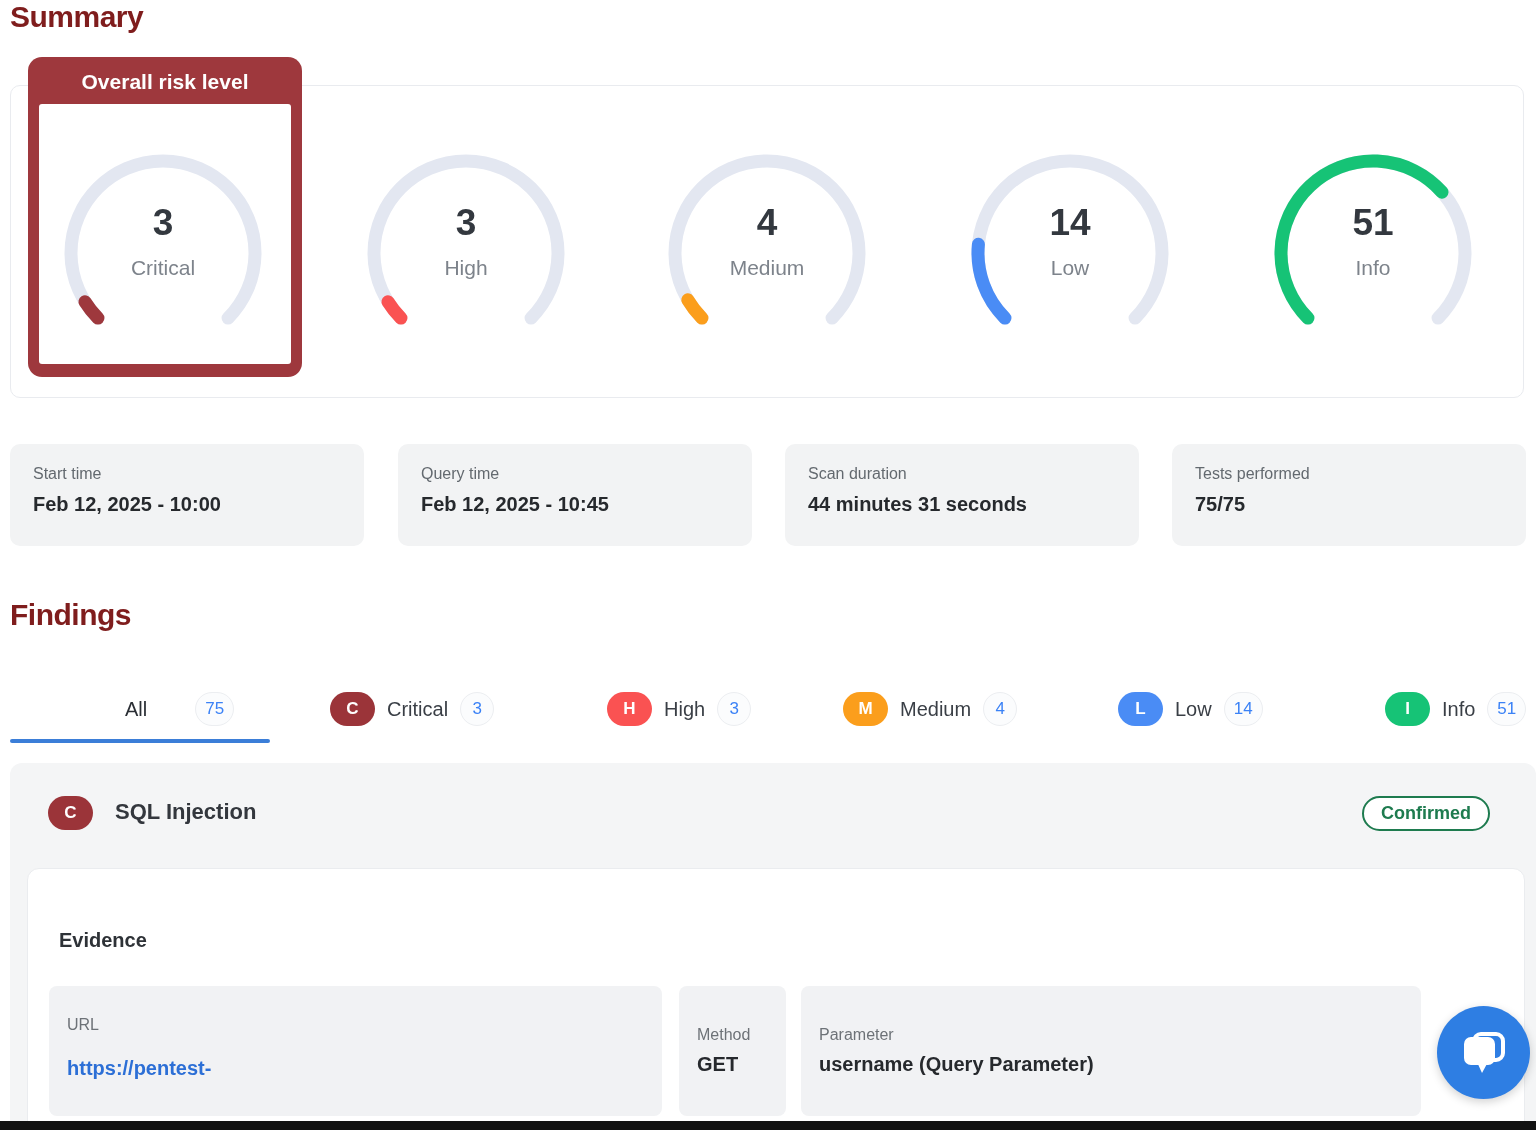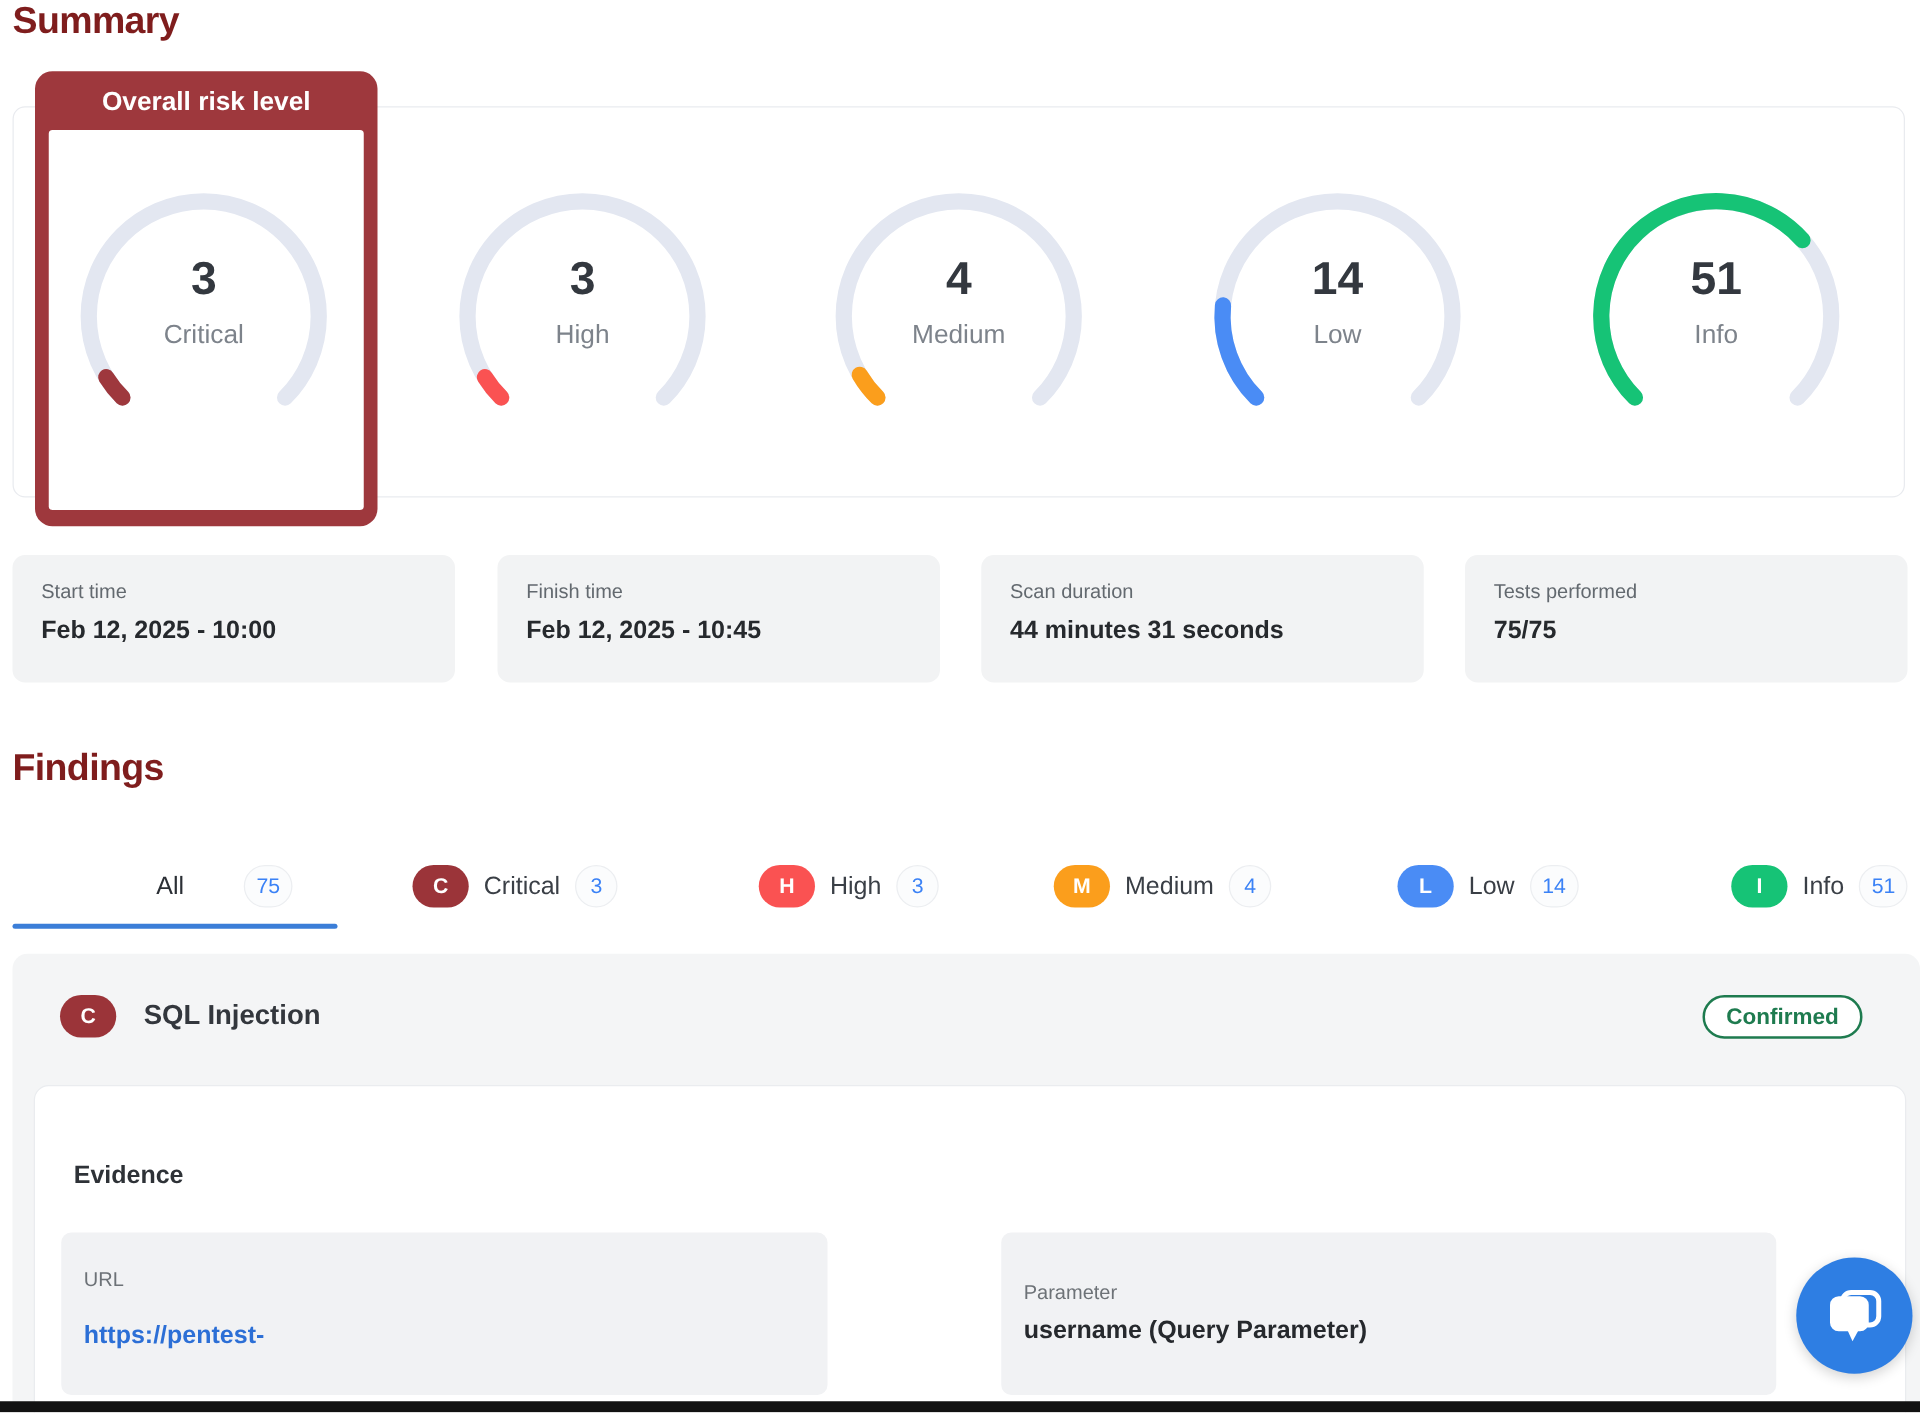--- a/index.html
+++ b/index.html
@@ -6,21 +6,21 @@
   body{font-family:"Liberation Sans",sans-serif;color:#26292d;}
   .page{position:relative;width:1536px;height:1130px;overflow:hidden;background:#fff;}
 
   .h1{position:absolute;left:10px;font-weight:700;font-size:30px;color:#7f1d1d;letter-spacing:-.5px;line-height:34px;}
   #summary-title{top:0;}
   #findings-title{top:598px;}
 
   .summary-card{position:absolute;left:10px;top:85px;width:1514px;height:313px;border:1px solid #e9ebef;
     border-radius:10px;background:#fff;box-sizing:border-box;z-index:1;}
 
-  .risk-frame{position:absolute;left:28px;top:57px;width:274px;height:364px;background:#9e383d;border-radius:14px;z-index:2;}
+  .risk-frame{position:absolute;left:28px;top:57px;width:274px;height:320px;background:#9e383d;border-radius:14px;z-index:2;}
   .risk-title{position:absolute;top:13px;left:0;right:0;text-align:center;color:#fff;font-size:21px;font-weight:600;}
   .risk-inner{position:absolute;left:11px;right:11px;top:47px;bottom:13px;background:#fff;border-radius:3px;}
 
   .gauge{position:absolute;top:147px;width:212px;height:212px;z-index:3;}
   .gauge svg{position:absolute;left:0;top:0;}
   .gauge .num{position:absolute;top:55px;left:0;right:0;text-align:center;font-size:37px;font-weight:700;color:#33383f;}
   .gauge .lbl{position:absolute;top:109px;left:0;right:0;text-align:center;font-size:21px;color:#7d838b;}
   .gauge path{fill:none;stroke-linecap:round;stroke-width:13px;}
 
   .stat{position:absolute;top:444px;width:354px;height:102px;background:#f2f3f4;border-radius:10px;}
@@ -115,21 +115,21 @@
       </svg>
     <div class="num">51</div>
     <div class="lbl">Info</div>
   </div>
 
   <div class="stat" style="left:10px">
     <div class="s-label">Start time</div>
     <div class="s-value">Feb 12, 2025 - 10:00</div>
   </div>
   <div class="stat" style="left:398px">
-    <div class="s-label">Finish time</div>
+    <div class="s-label">Query time</div>
     <div class="s-value">Feb 12, 2025 - 10:45</div>
   </div>
   <div class="stat" style="left:785px">
     <div class="s-label">Scan duration</div>
     <div class="s-value">44 minutes 31 seconds</div>
   </div>
   <div class="stat" style="left:1172px">
     <div class="s-label">Tests performed</div>
     <div class="s-value">75/75</div>
   </div>
@@ -177,20 +177,24 @@
     <div class="evidence">
       <div class="e-title">Evidence</div>
 
       <div class="e-box" id="box-url">
         <div class="e-label">URL</div>
         <div class="url-link" style="color: rgb(44, 111, 214); border-color: rgb(44, 111, 214);">
           <span>https://pentest-</span>
         </div>
       </div>
 
+      <div class="e-box" id="box-method">
+        <div class="e-label">Method</div>
+        <div class="e-value">GET</div>
+      </div>
 
       <div class="e-box" id="box-param">
         <div class="e-label">Parameter</div>
         <div class="e-value">username (Query Parameter)</div>
       </div>
     </div>
   </div>
 
   <div class="chat" style="background-color: rgb(46, 126, 227);">
     <svg width="50" height="50" viewBox="0 0 50 50">

